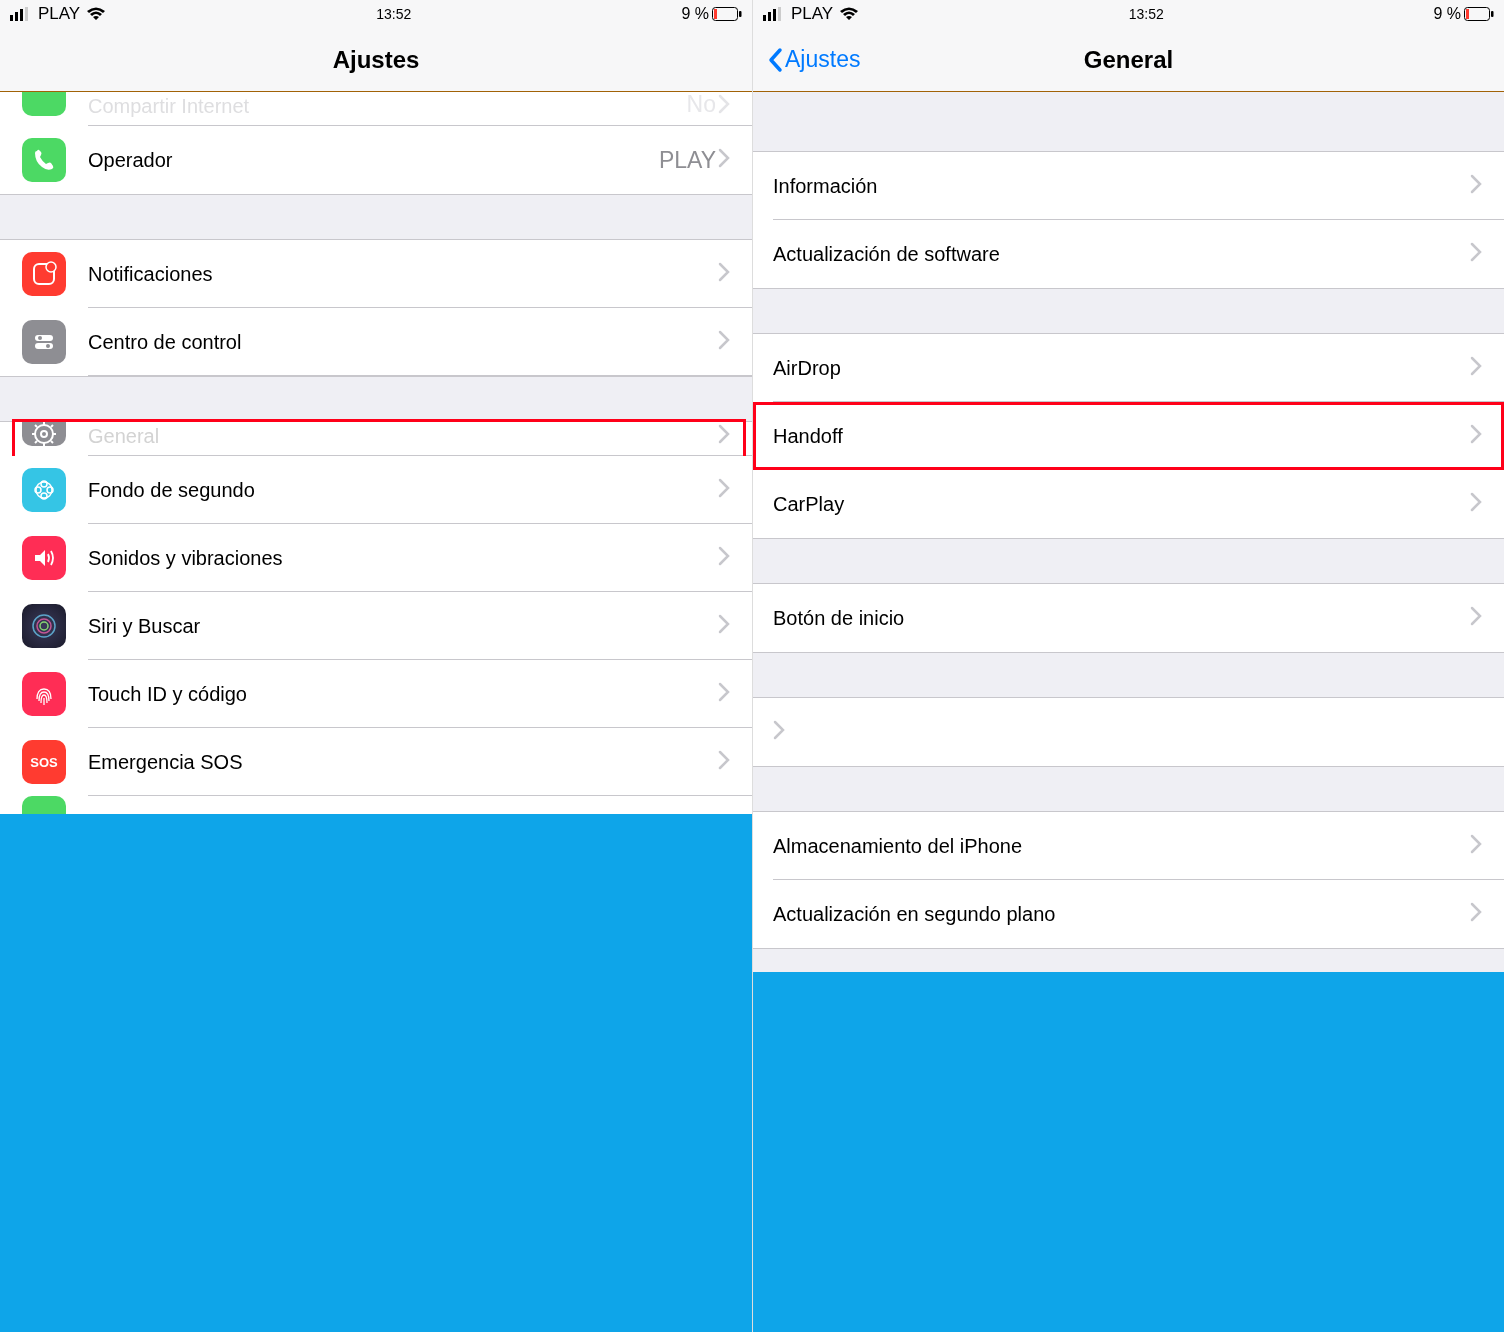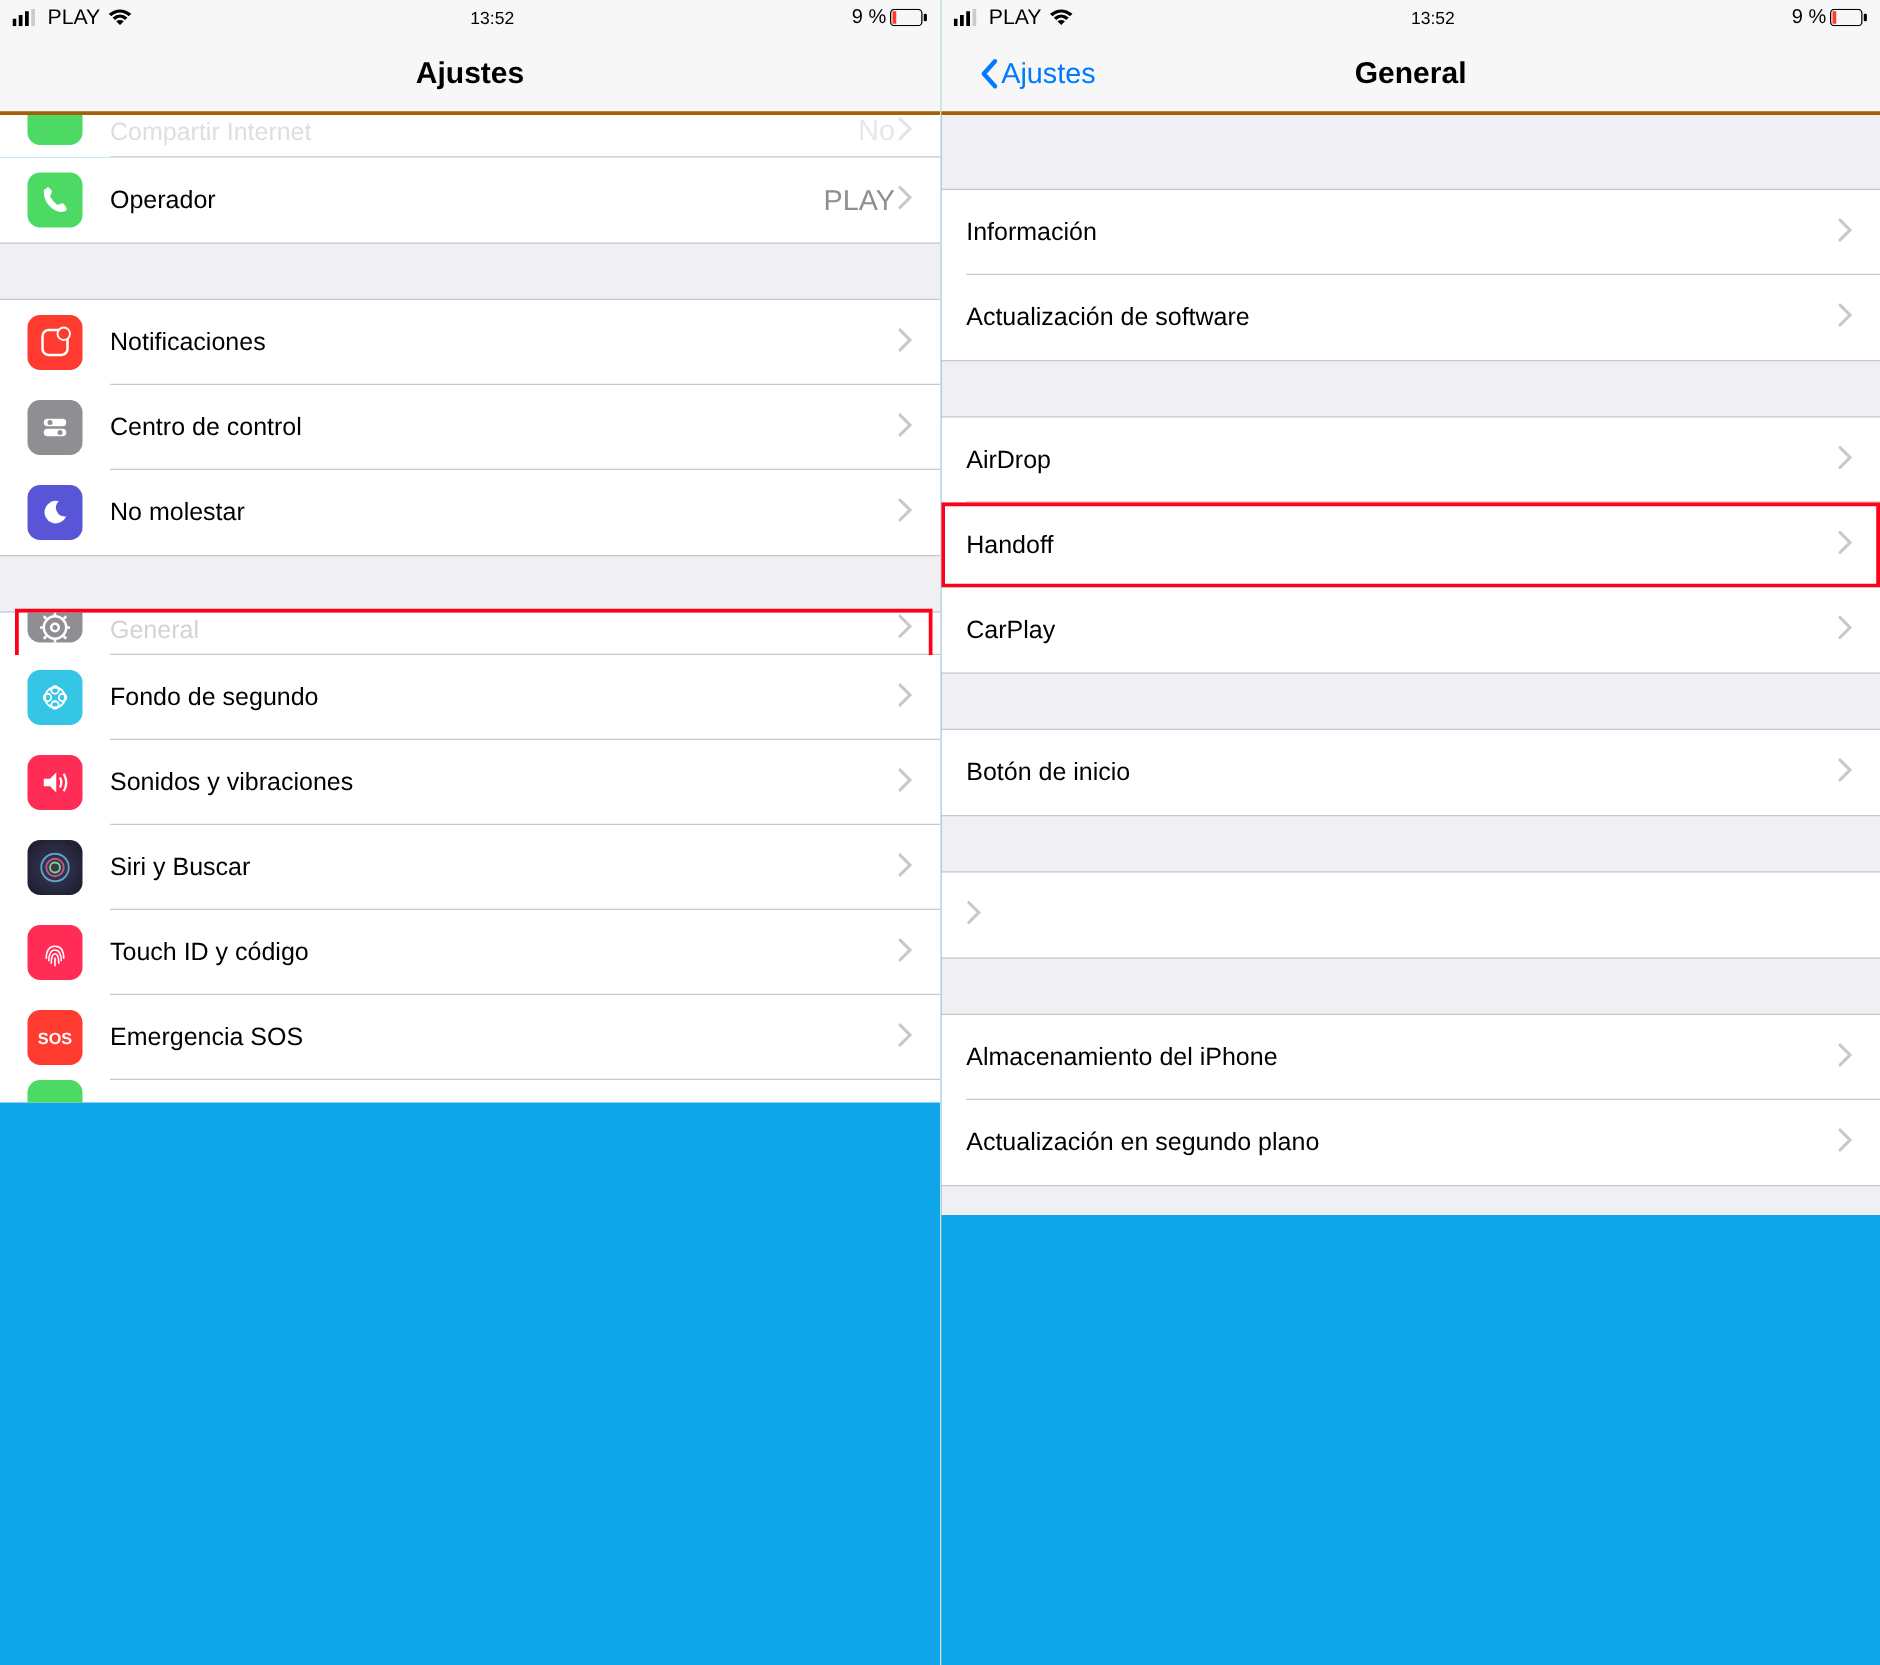--- a/index.html
+++ b/index.html
@@ -34,25 +34,25 @@
 }
 .status-left, .status-right { display: flex; align-items: center; gap: 6px; }
 .status-left svg, .status-right svg { display:block; }
 .status-time { font-size: 14px; font-weight: 500; text-align:center; }
 .battery-wrap { display:flex; align-items:center; gap:3px; font-size:16px; }
 
 
 .nav-bar {
   height: 64px;
   background: #f7f7f8;
-  border-bottom: 3px solid #a16207;
+  border-bottom: 1px solid #a16207;
   position: relative;
   display: flex;
   align-items: center;
-  padding: 0 30px;
+  padding: 0 14px;
 }
 .nav-title {
   position: absolute;
   left: 0; right: 0;
   text-align: center;
   font-size: 24px;
   font-weight: 600;
   color: #000;
 }
 .nav-back {
@@ -218,31 +218,20 @@
             <circle cx="18" cy="18" r="2" fill="#8e8e93"></circle>
           </svg>
       </div>
       <span class="label">Centro de control</span>
       <span class="chev"><svg width="12" height="20" viewBox="0 0 12 20">
             <path d="M2 2 L10 10 L2 18" fill="none" stroke="#c7c7cc" stroke-width="2.5" stroke-linecap="round"></path>
           </svg></span>
       <div class="sep"></div>
     </div>
 
-    <div class="row">
-      <div class="icon-box" style="background:#5856d6">
-        <svg width="24" height="24" viewBox="0 0 24 24">
-            <path d="M15 3 A9 9 0 1 0 21 15 A7 7 0 0 1 15 3 Z" fill="#fff"></path>
-          </svg>
-      </div>
-      <span class="label">No molestar</span>
-      <span class="chev"><svg width="12" height="20" viewBox="0 0 12 20">
-            <path d="M2 2 L10 10 L2 18" fill="none" stroke="#c7c7cc" stroke-width="2.5" stroke-linecap="round"></path>
-          </svg></span>
-    </div>
 
     <div class="group-gap with-top"></div>
 
     <div style="position:relative">
       <div class="row">
         <div class="icon-box" style="background:#8e8e93">
           <svg width="26" height="26" viewBox="0 0 26 26">
               <circle cx="13" cy="13" r="9" fill="none" stroke="#fff" stroke-width="2"></circle>
               <circle cx="13" cy="13" r="3" fill="none" stroke="#fff" stroke-width="2"></circle>
               <g stroke="#fff" stroke-width="2">

